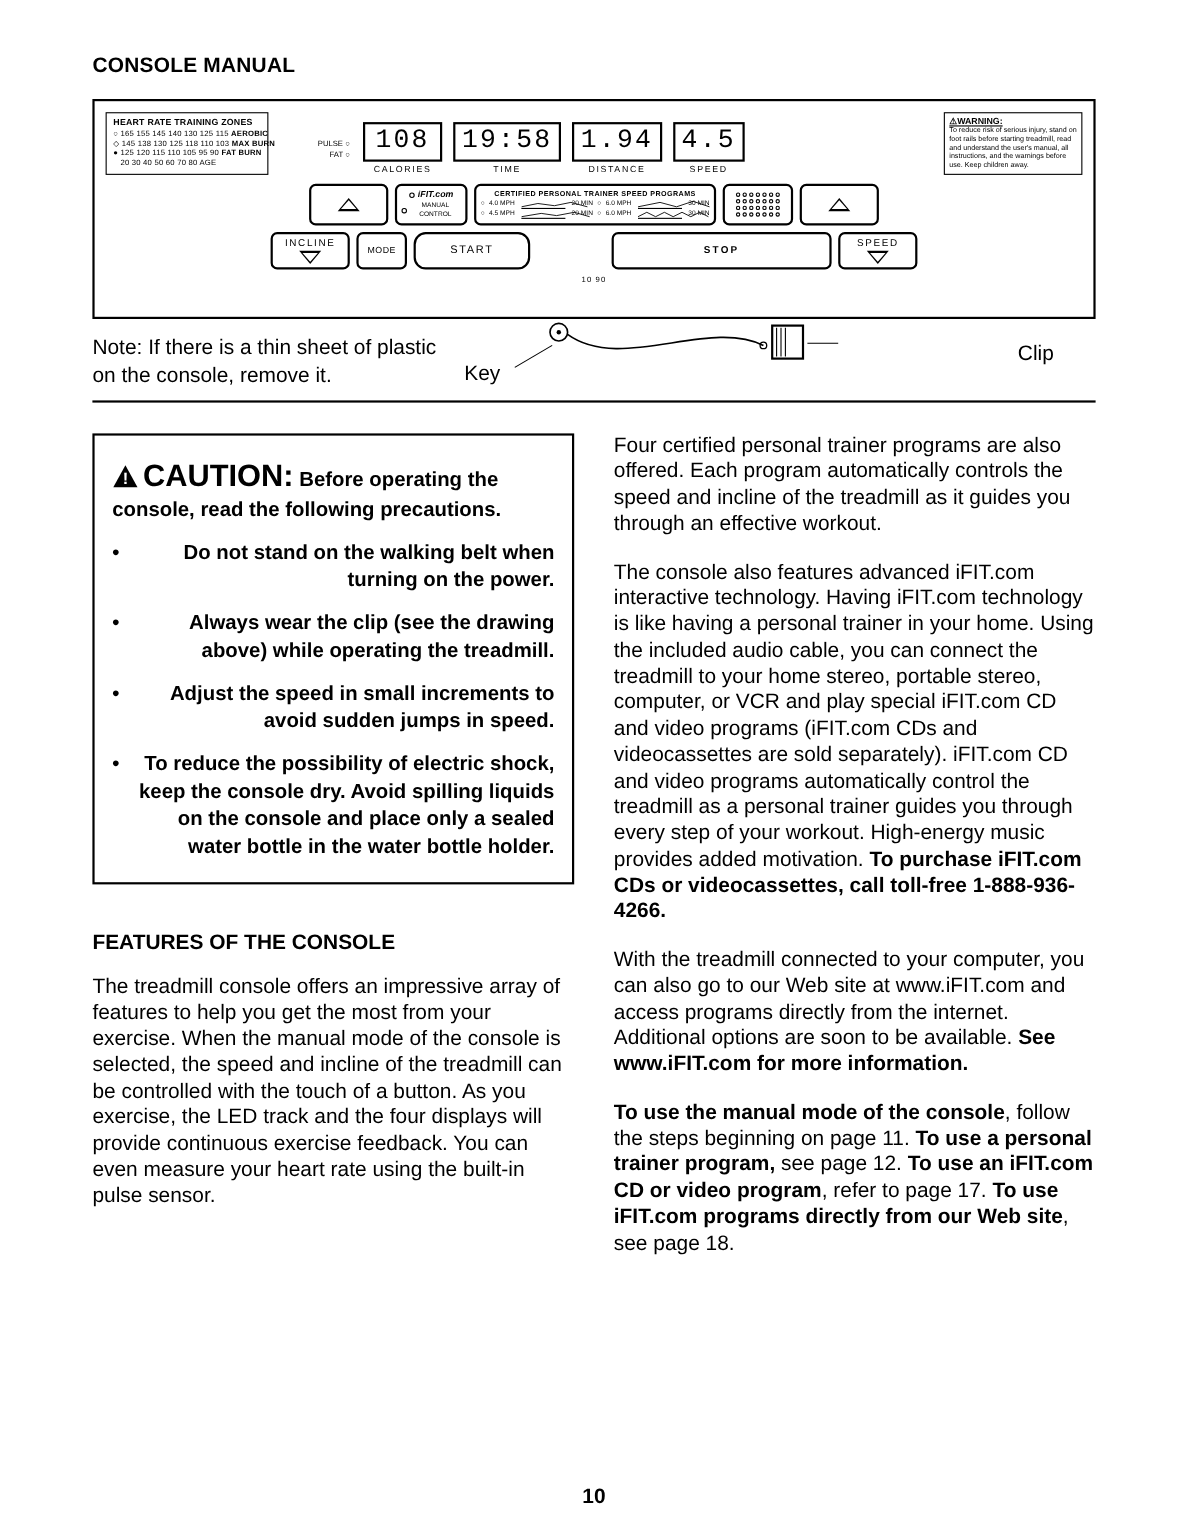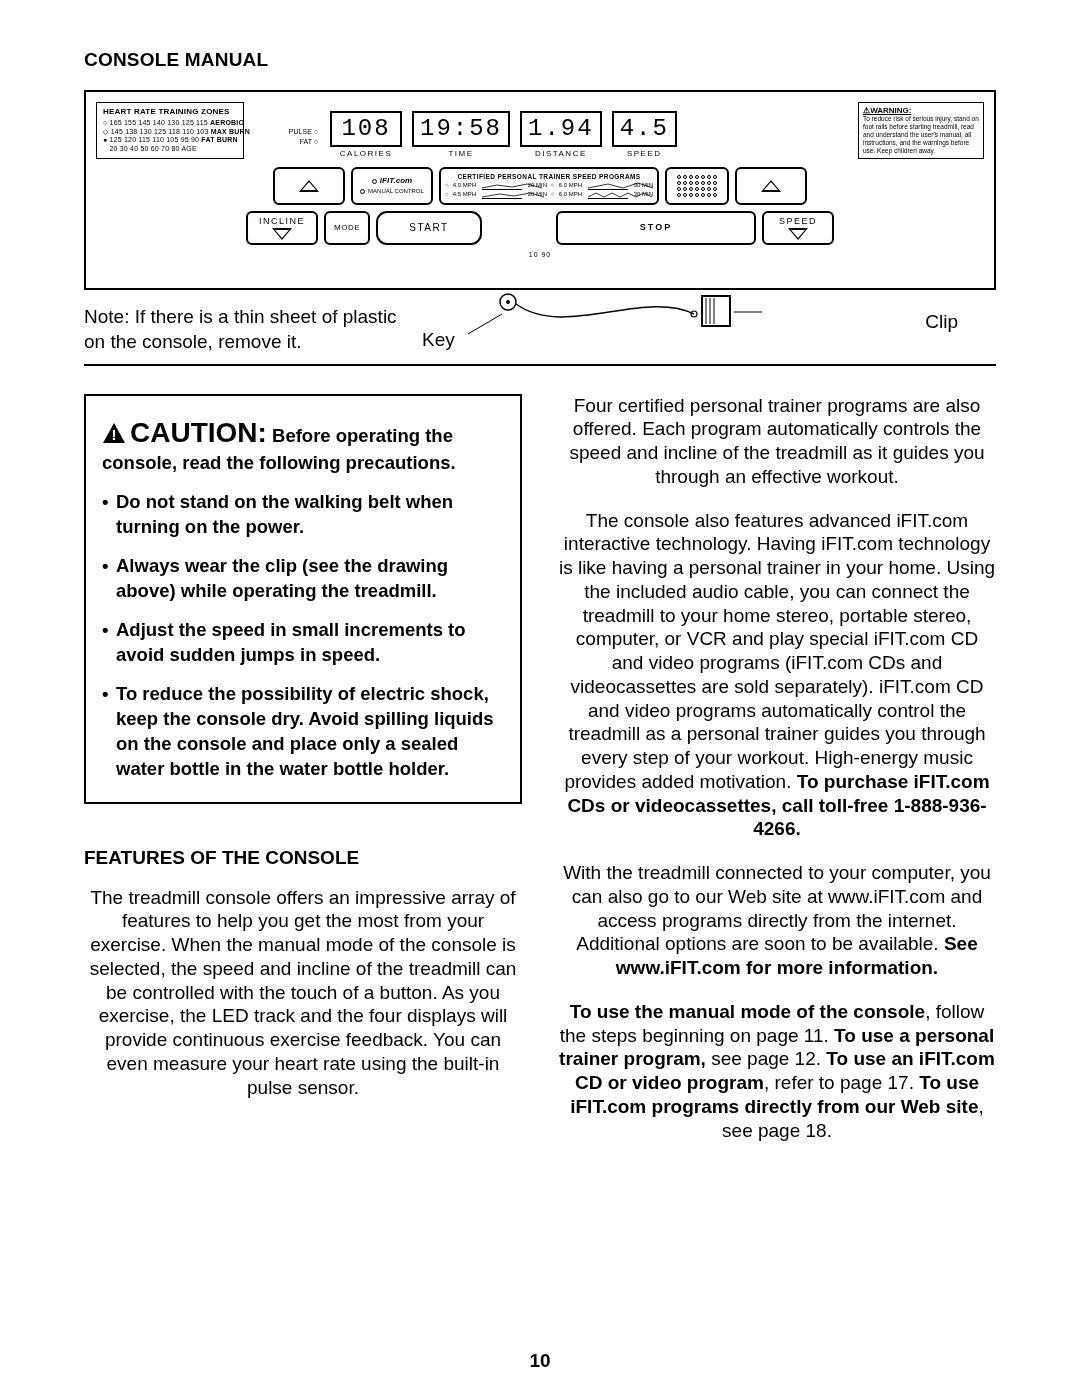--- a/index.html
+++ b/index.html
@@ -132,21 +132,21 @@
     content:"";
     position:absolute;
     left:-7px; bottom:2px;
     width:0;height:0;
     border-left:7px solid transparent;
     border-right:7px solid transparent;
     border-top:8px solid #fff;
   }
   .arrow-down.hollow2{position:relative;}
 
-  .ifit-panel { width: 82px; height: 38px; font-size: 6px; text-align: center; padding: 3px 4px; gap:2px; }
+  .ifit-panel { width: 66px; height: 38px; font-size: 6px; text-align: center; padding: 3px 4px; gap:2px; }
   .ifit-line { display:flex; align-items:center; gap:3px; }
   .dotcircle { width:5px; height:5px; border:1px solid #000; border-radius:50%; }
   .ifit-logo { font-style: italic; font-weight: bold; font-size: 8px; }
 
   .programs-panel {
     width: 220px; height: 38px;
     padding: 2px 4px;
     align-items: stretch;
   }
   .programs-title { font-size: 6.5px; font-weight: bold; letter-spacing: 0.4px; text-align: center; }
@@ -245,34 +245,35 @@
     margin-right: 4px;
   }
   .caution-box ul {
     list-style: none;
     margin-top: 14px;
   }
   .caution-box li {
     margin-top: 14px;
     position: relative;
     padding-left: 14px;
+    text-align: right;
   }
   .caution-box li::before {
     content: "•";
     position: absolute;
     left: 0;
     top: 0;
   }
 
   .features-h {
     font-weight: bold;
     margin-top: 42px;
     margin-bottom: 16px;
   }
-  p.body { margin-bottom: 20px; text-align: center; }
+  p.body { margin-bottom: 20px; }
   .colr p.body:first-child { margin-top: 0; }
   b { font-weight: bold; }
 
   .page-num {
     position: absolute;
     bottom: 24px;
     left: 0; right: 0;
     text-align: center;
     font-weight: bold;
     font-size: 19px;

